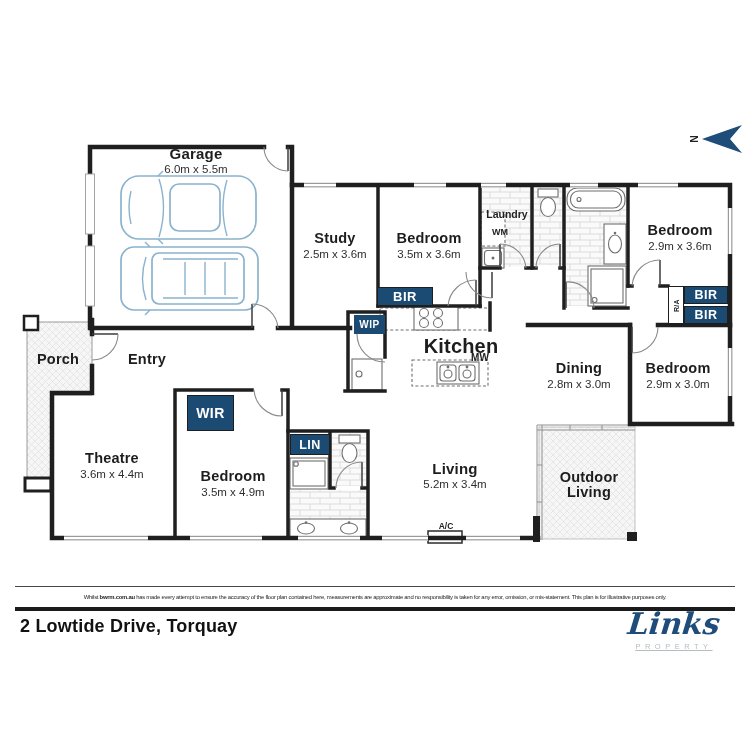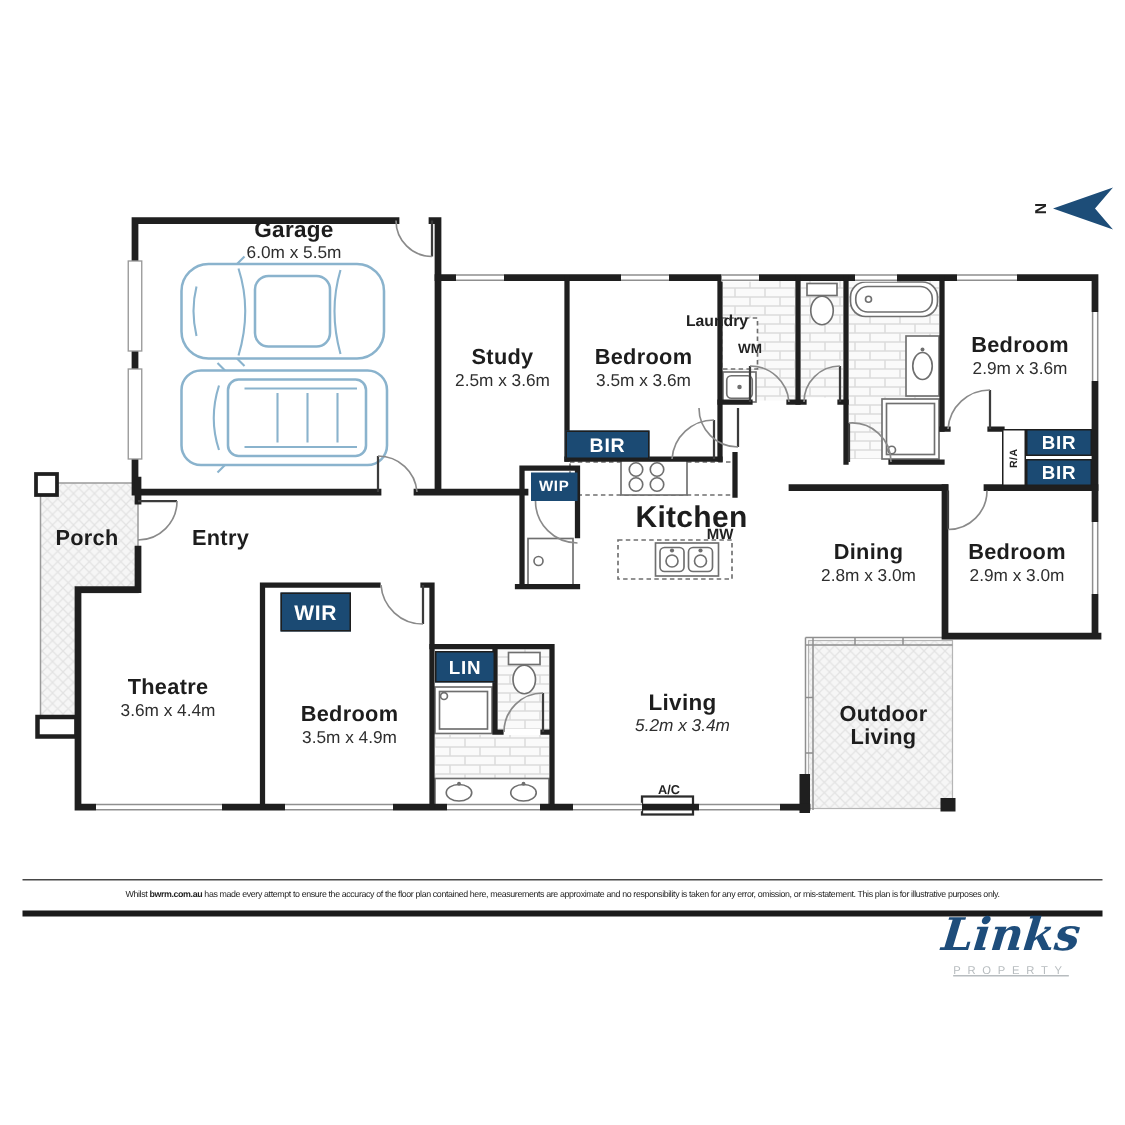--- a/index.html
+++ b/index.html
@@ -243,21 +243,21 @@
 
   <div class="lbl" style="left:196px;top:154px;font-size:15px;">Garage</div>
   <div class="dims" style="left:196px;top:169px;">6.0m x 5.5m</div>
 
   <div class="lbl" style="left:335px;top:239px;">Study</div>
   <div class="dims" style="left:335px;top:254px;">2.5m x 3.6m</div>
 
   <div class="lbl" style="left:429px;top:239px;">Bedroom</div>
   <div class="dims" style="left:429px;top:254px;">3.5m x 3.6m</div>
 
-  <div class="sm med" style="left:478px;top:214px;">Laundry</div>
+  <div class="sm med" style="left:507px;top:214px;">Laundry</div>
   <div class="sm" style="left:488px;top:232px;padding-left:24px;">WM</div>
 
   <div class="lbl" style="left:680px;top:231px;">Bedroom</div>
   <div class="dims" style="left:680px;top:246px;">2.9m x 3.6m</div>
 
   <div class="lbl" style="left:437px;top:346px;font-size:20px;padding-left:48px;">Kitchen</div>
   <div class="sm" style="left:480px;top:357px;font-size:10px;text-align:right;">MW</div>
 
   <div class="lbl" style="left:579px;top:369px;">Dining</div>
   <div class="dims" style="left:579px;top:384px;">2.8m x 3.0m</div>
@@ -268,39 +268,40 @@
   <div class="lbl" style="left:58px;top:360px;">Porch</div>
   <div class="lbl" style="left:147px;top:360px;">Entry</div>
 
   <div class="lbl" style="left:112px;top:459px;text-align:center;">Theatre</div>
   <div class="dims" style="left:112px;top:474px;">3.6m x 4.4m</div>
 
   <div class="lbl" style="left:233px;top:477px;">Bedroom</div>
   <div class="dims" style="left:233px;top:492px;">3.5m x 4.9m</div>
 
   <div class="lbl" style="left:455px;top:469px;font-size:15px;">Living</div>
-  <div class="dims" style="left:455px;top:484px;font-style:italic;">5.2m x 3.4m</div>
+  <div class="dims" style="left:455px;top:484px;">5.2m x 3.4m</div>
 
   <div class="lbl" style="left:589px;top:485px;">
     <div>Outdoor</div>
     <div>Living</div>
   </div>
 
   <div class="sm" style="left:446px;top:526px;font-size:8.5px;">A/C</div>
 
   <div class="tag" style="left:377px;top:287px;width:56px;height:19px;font-size:13px;">BIR</div>
   <div class="tag" style="left:684px;top:286px;width:44px;height:18px;font-size:12.5px;">BIR</div>
   <div class="tag" style="left:684px;top:306px;width:44px;height:18px;font-size:12.5px;">BIR</div>
   <div class="rabox" style="left:668px;top:286px;width:16px;height:38px;">
     <span>R/A</span>
   </div>
   <div class="tag noborder" style="left:354px;top:315px;width:31px;height:19px;font-size:10px;">WIP</div>
-  <div class="tag" style="left:187px;top:395px;width:47px;height:26px;font-size:14px;">WIR</div>
+  <div class="tag" style="left:187px;top:395px;width:47px;height:36px;font-size:14px;">WIR</div>
   <div class="tag" style="left:290px;top:434px;width:40px;height:21px;font-size:12.5px;">LIN</div>
 
   <div class="rule-thin"></div>
   <div class="disclaimer"><span>Whilst </span><b>bwrm.com.au</b><span> has made every attempt to ensure the accuracy of the floor plan contained here, measurements are approximate and no responsibility is taken for any error, omission, or mis-statement. This plan is for illustrative purposes only.</span></div>
   <div class="rule-thick"></div>
+  <div class="address">2 Lowtide Drive, Torquay</div>
   <div class="logo">
     <div class="logo-script">Links</div>
     <div class="logo-sub">PROPERTY</div>
   </div>
 </div>
 
 </body></html>

